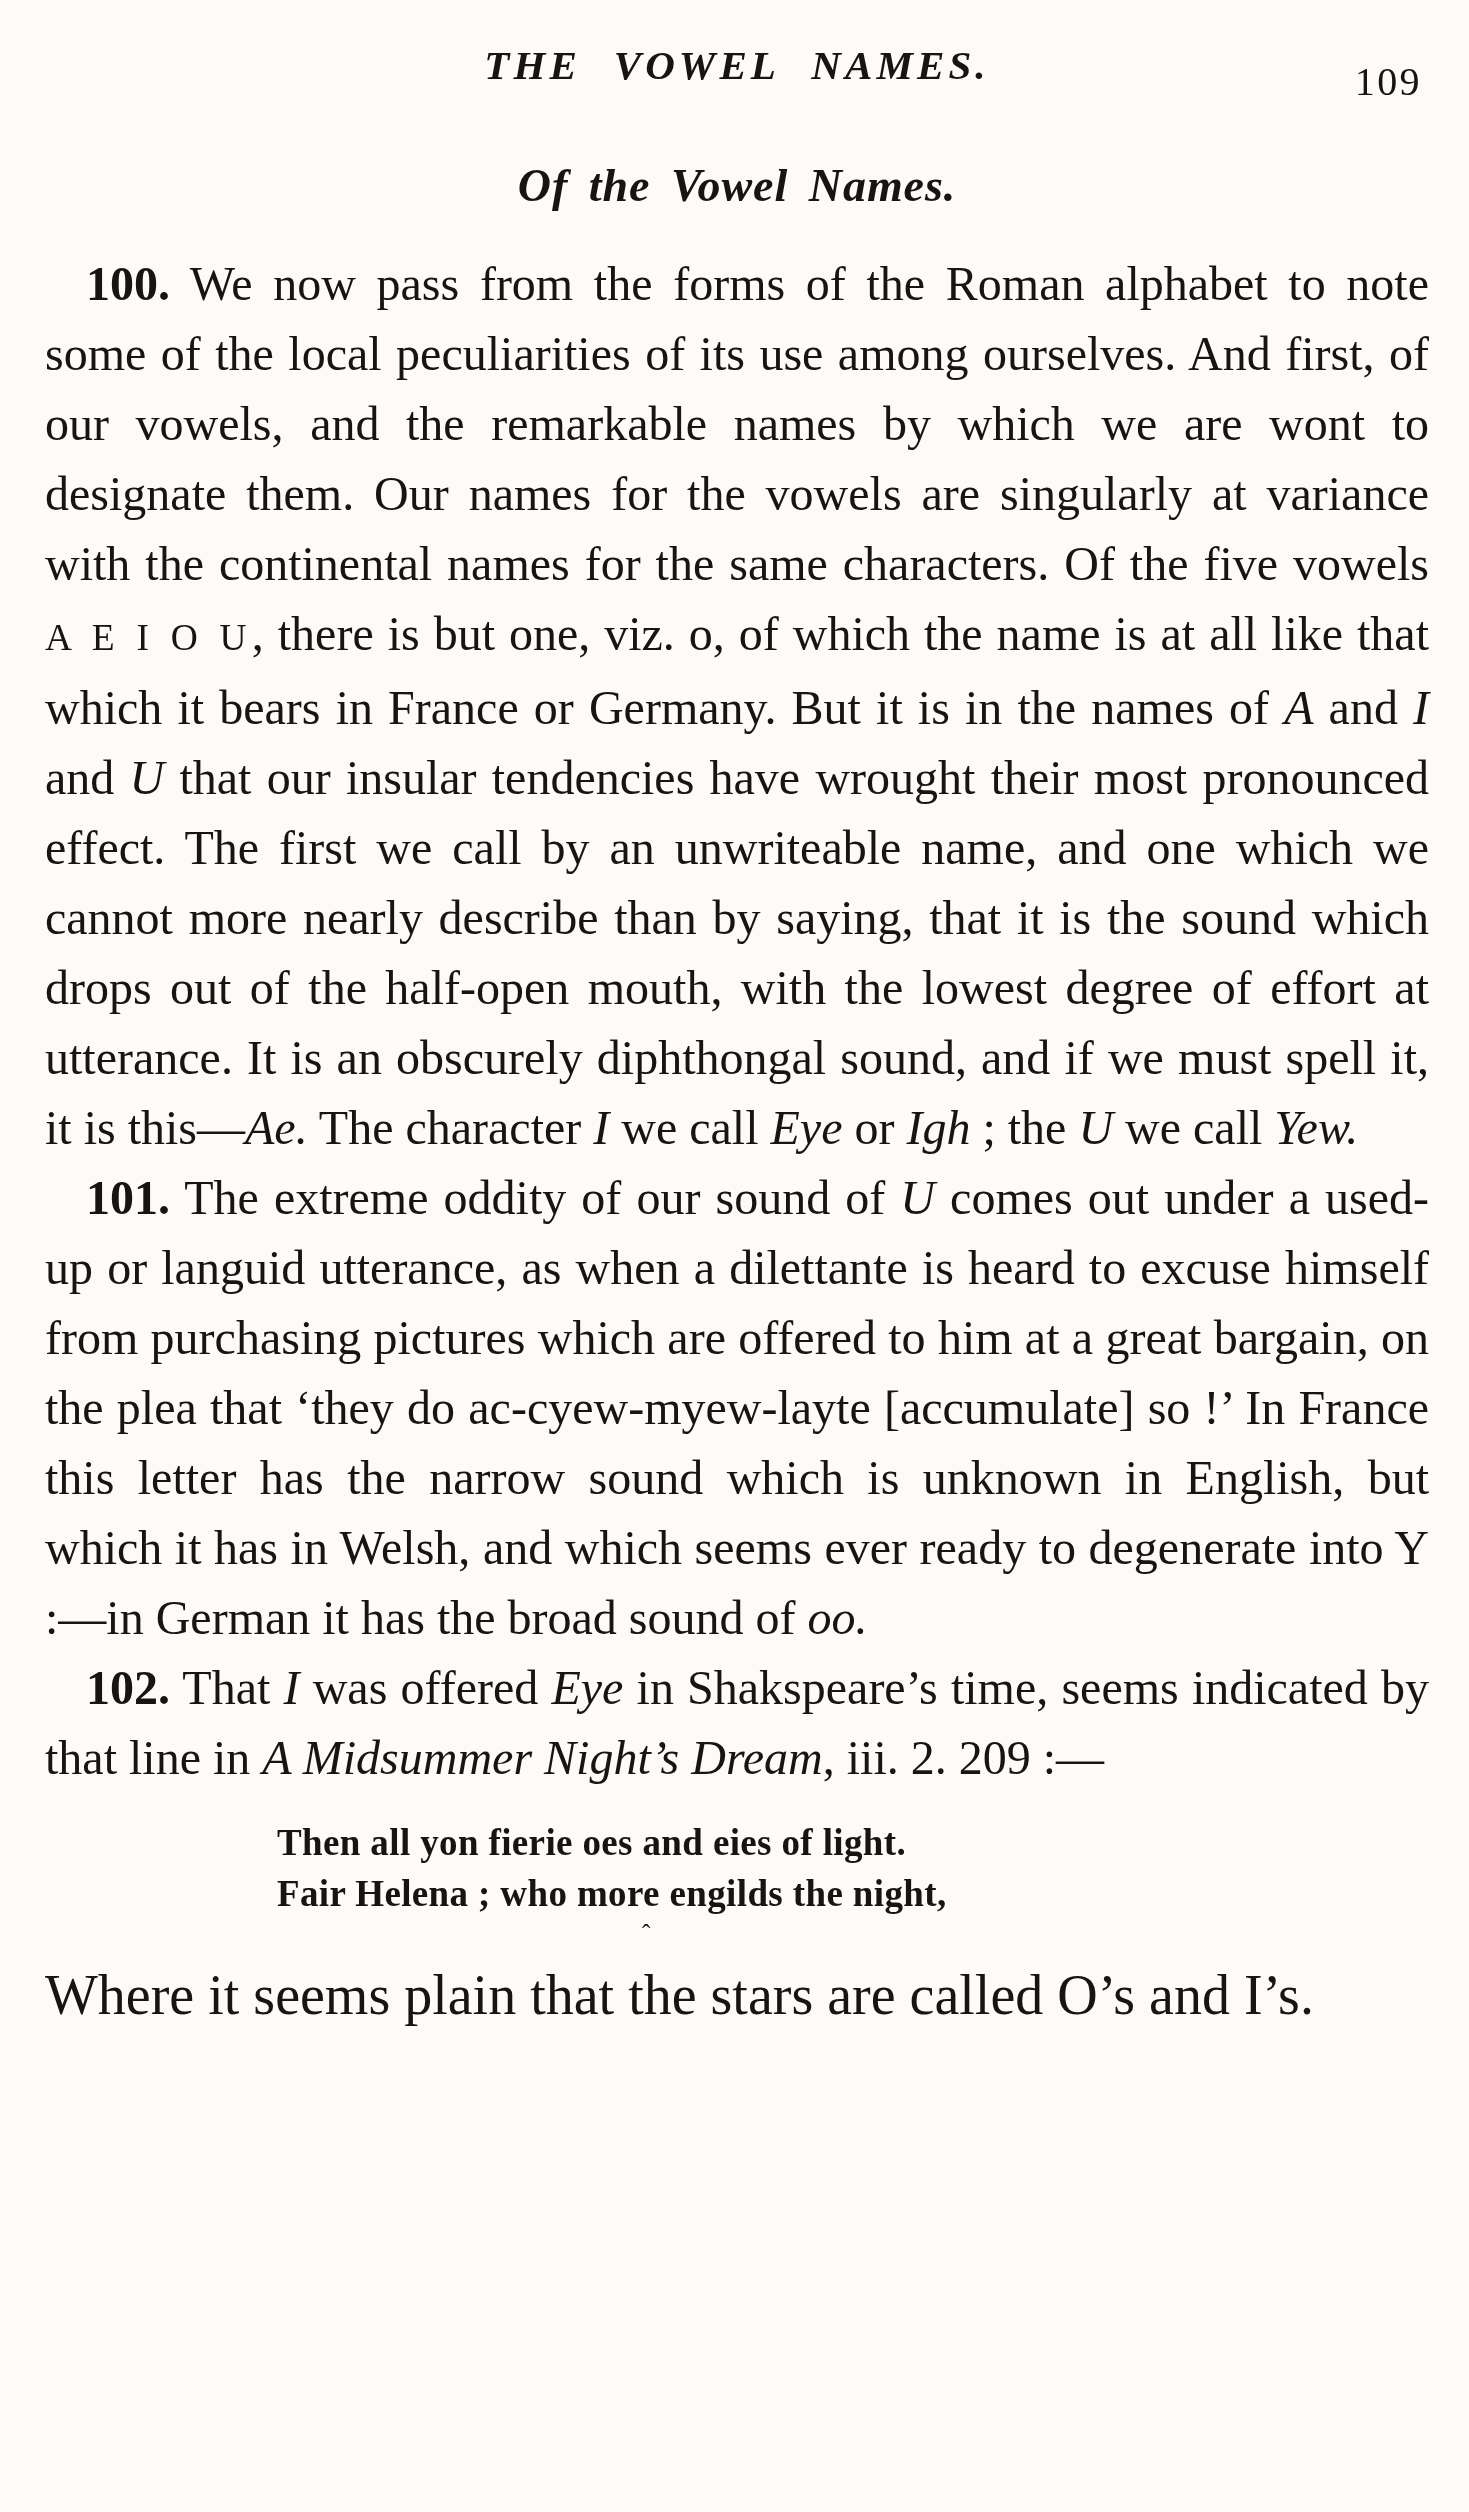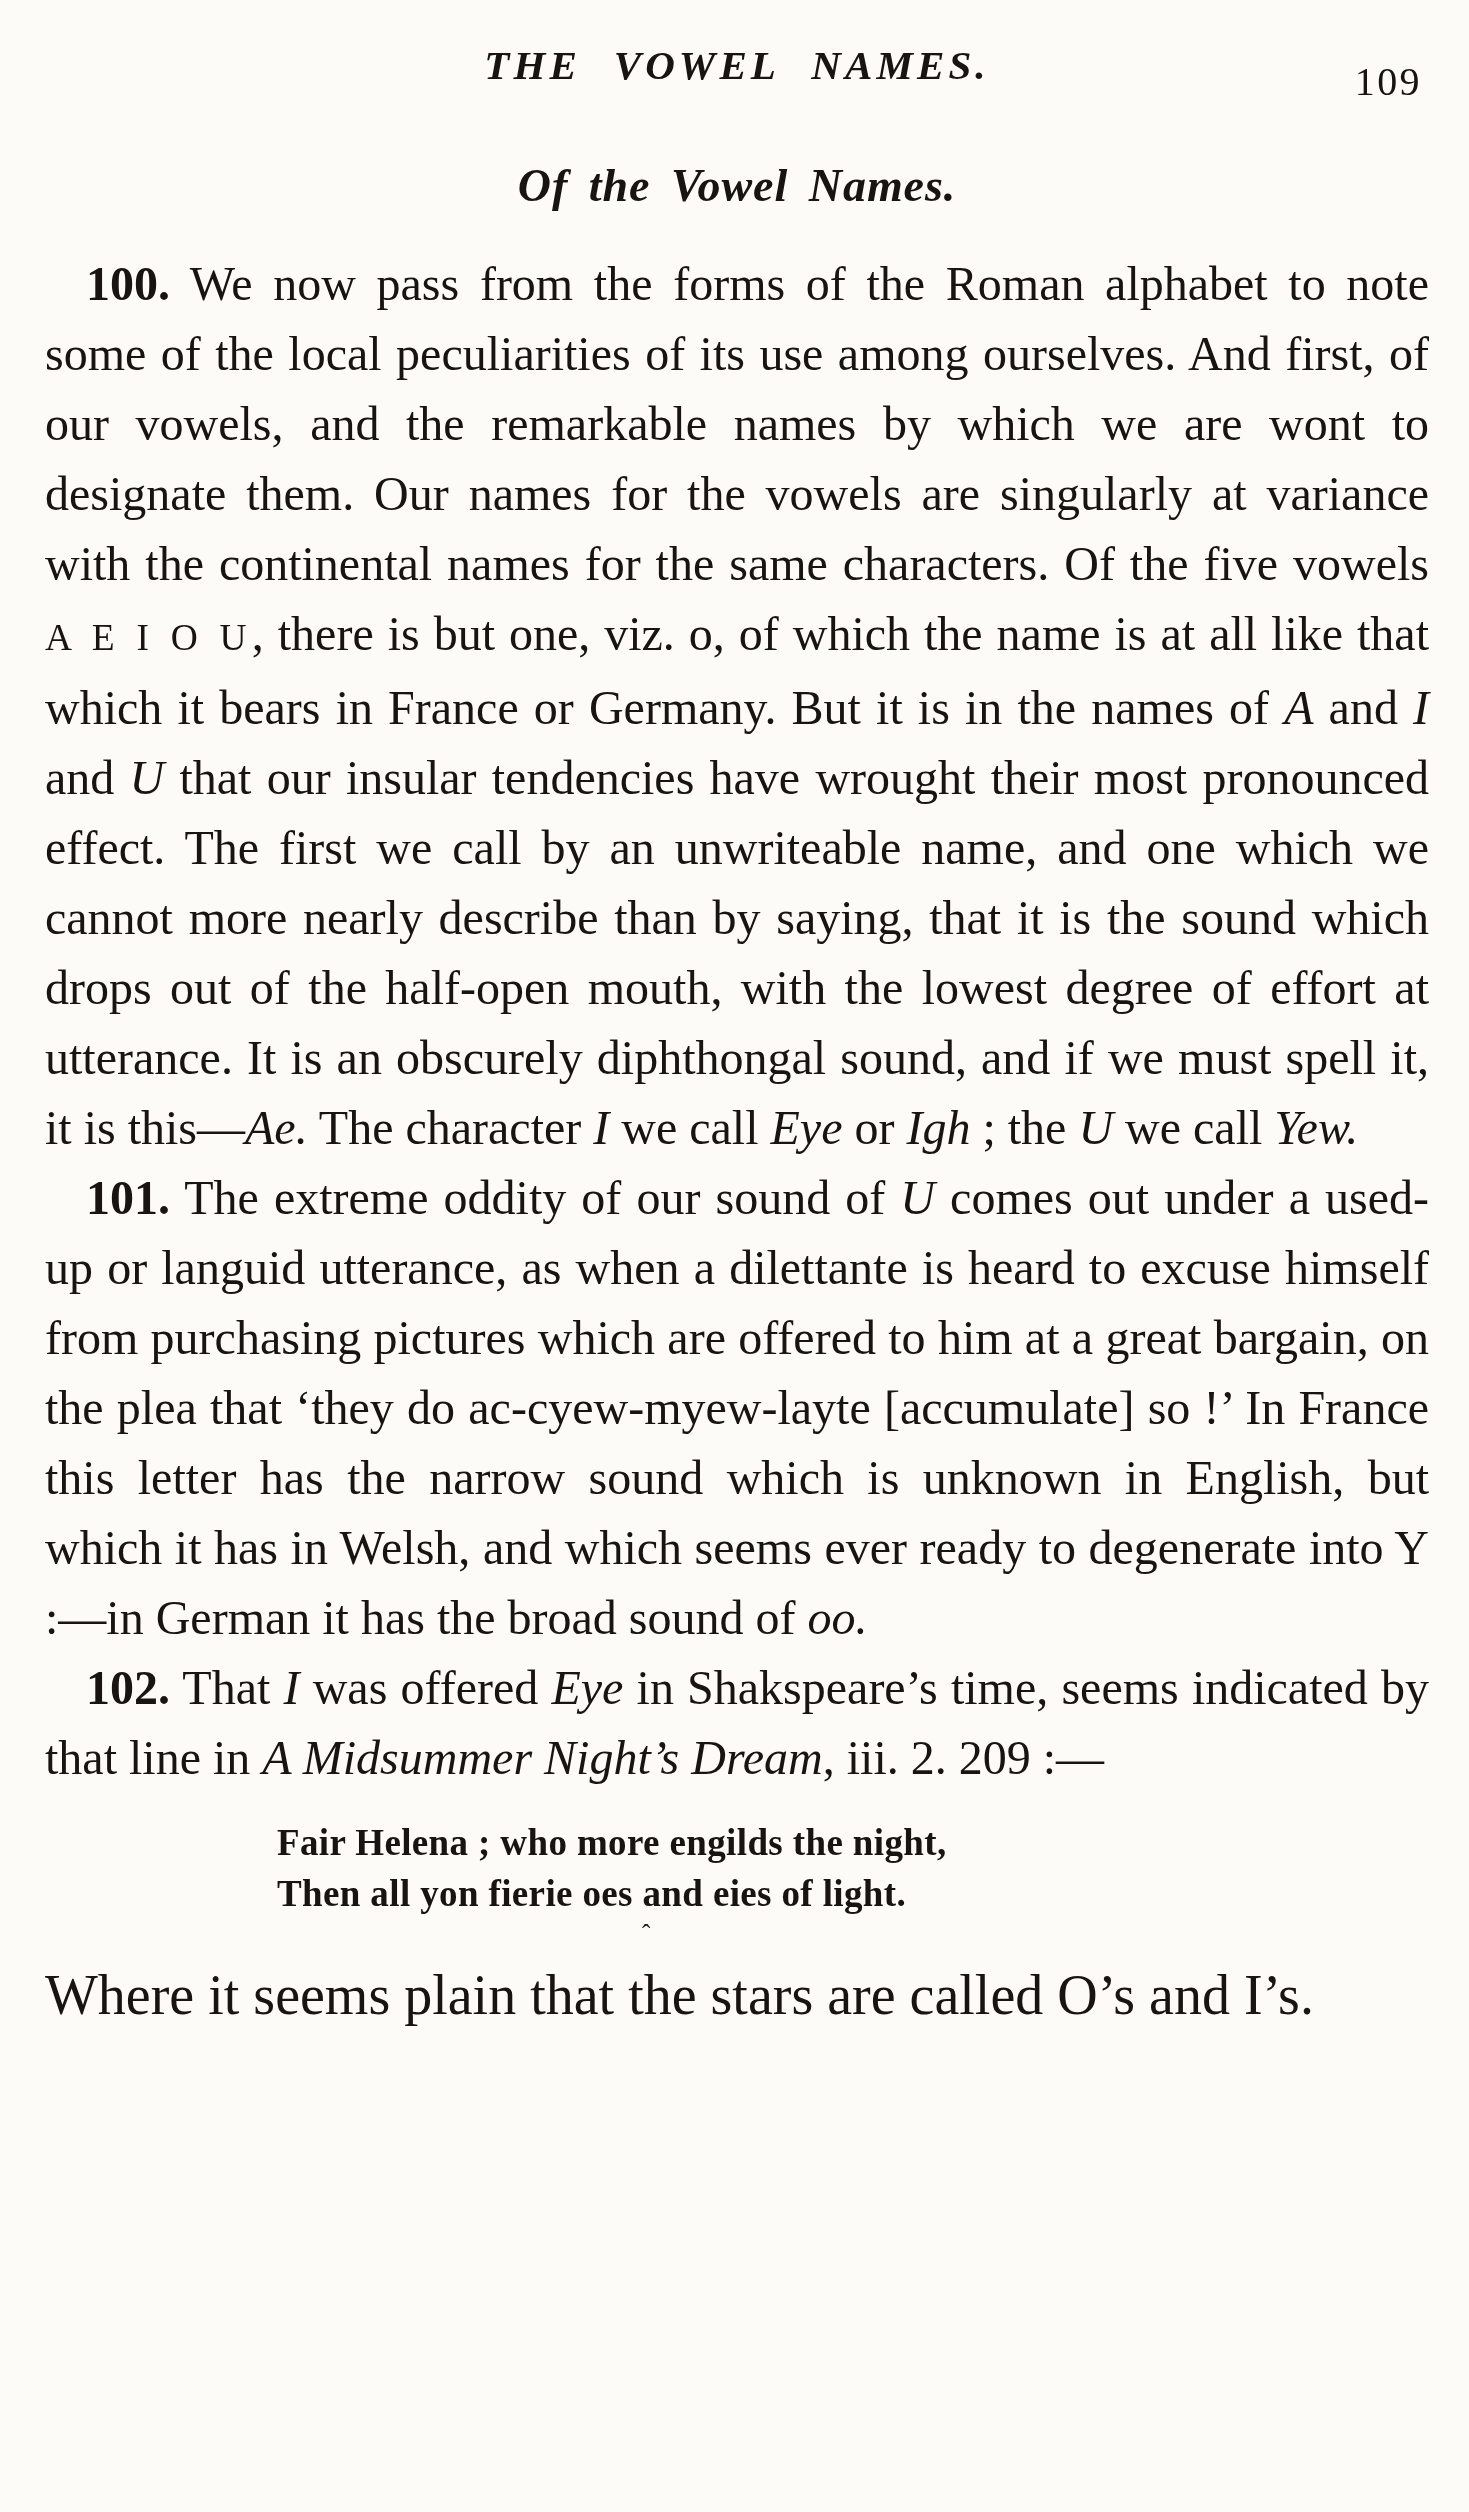--- a/index.html
+++ b/index.html
@@ -97,22 +97,22 @@
 
   <h2 class="section-title">Of the Vowel Names.</h2>
 
   <p class="para"><span class="seg-b">100.</span><span class="seg-n"> We now pass from the forms of the Roman alphabet to note some of the local peculiarities of its use among ourselves. And first, of our vowels, and the remarkable names by which we are wont to designate them. Our names for the vowels are singularly at variance with the continental names for the same characters. Of the five vowels </span><span class="seg-sc">A E I O U</span><span class="seg-n">, there is but one, viz. o, of which the name is at all like that which it bears in France or Germany. But it is in the names of </span><span class="seg-i">A</span><span class="seg-n"> and </span><span class="seg-i">I</span><span class="seg-n"> and </span><span class="seg-i">U</span><span class="seg-n"> that our insular tendencies have wrought their most pronounced effect. The first we call by an unwriteable name, and one which we cannot more nearly describe than by saying, that it is the sound which drops out of the half-open mouth, with the lowest degree of effort at utterance. It is an obscurely diphthongal sound, and if we must spell it, it is this—</span><span class="seg-i">Ae.</span><span class="seg-n"> The character </span><span class="seg-i">I</span><span class="seg-n"> we call </span><span class="seg-i">Eye</span><span class="seg-n"> or </span><span class="seg-i">Igh</span><span class="seg-n"> ; the </span><span class="seg-i">U</span><span class="seg-n"> we call </span><span class="seg-i">Yew.</span></p>
 
   <p class="para"><span class="seg-b">101.</span><span class="seg-n"> The extreme oddity of our sound of </span><span class="seg-i">U</span><span class="seg-n"> comes out under a used-up or languid utterance, as when a dilettante is heard to excuse himself from purchasing pictures which are offered to him at a great bargain, on the plea that ‘they do ac-cyew-myew-layte [accumulate] so !’ In France this letter has the narrow sound which is unknown in English, but which it has in Welsh, and which seems ever ready to degenerate into Y :—in German it has the broad sound of </span><span class="seg-i">oo.</span></p>
 
   <p class="para"><span class="seg-b">102.</span><span class="seg-n"> That </span><span class="seg-i">I</span><span class="seg-n"> was offered </span><span class="seg-i">Eye</span><span class="seg-n"> in Shakspeare’s time, seems indicated by that line in </span><span class="seg-i">A Midsummer Night’s Dream</span><span class="seg-n">, iii. 2. 209 :—</span></p>
 
   <div class="quote">
+    <div class="quote-line">Then all yon fierie oes and eies of light.</div>
     <div class="quote-line">Fair Helena ; who more engilds the night,</div>
-    <div class="quote-line">Then all yon fierie oes and eies of light.</div>
   </div>
 
   <div class="quote-artifact">ˆ</div>
 
   <p class="closing"><span class="seg-n">Where it seems plain that the stars are called O’s and I’s.</span></p>
 
 </div>
 
 
 </body></html>

